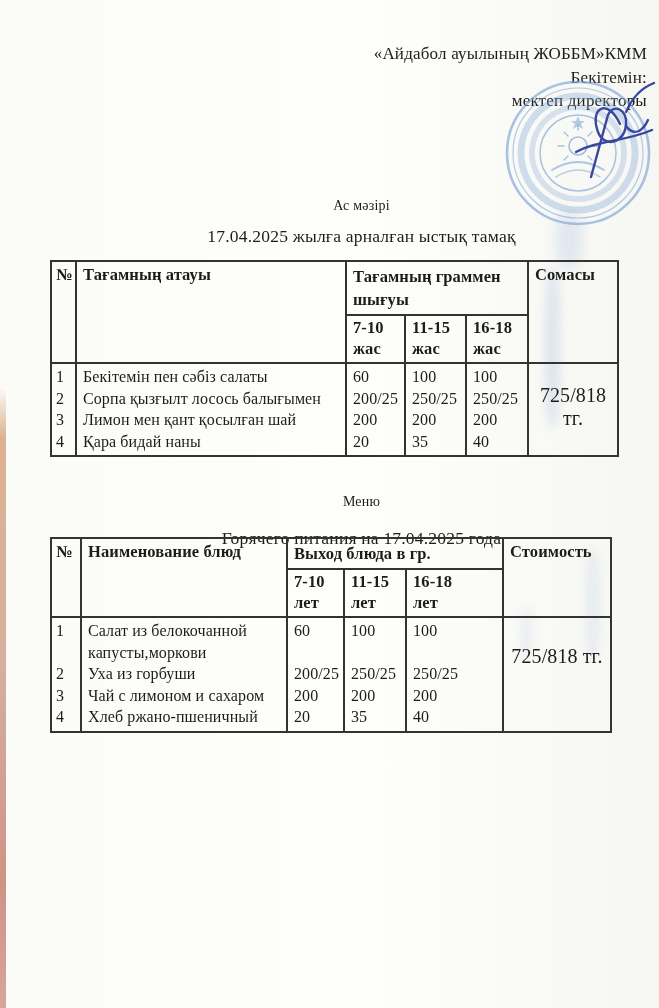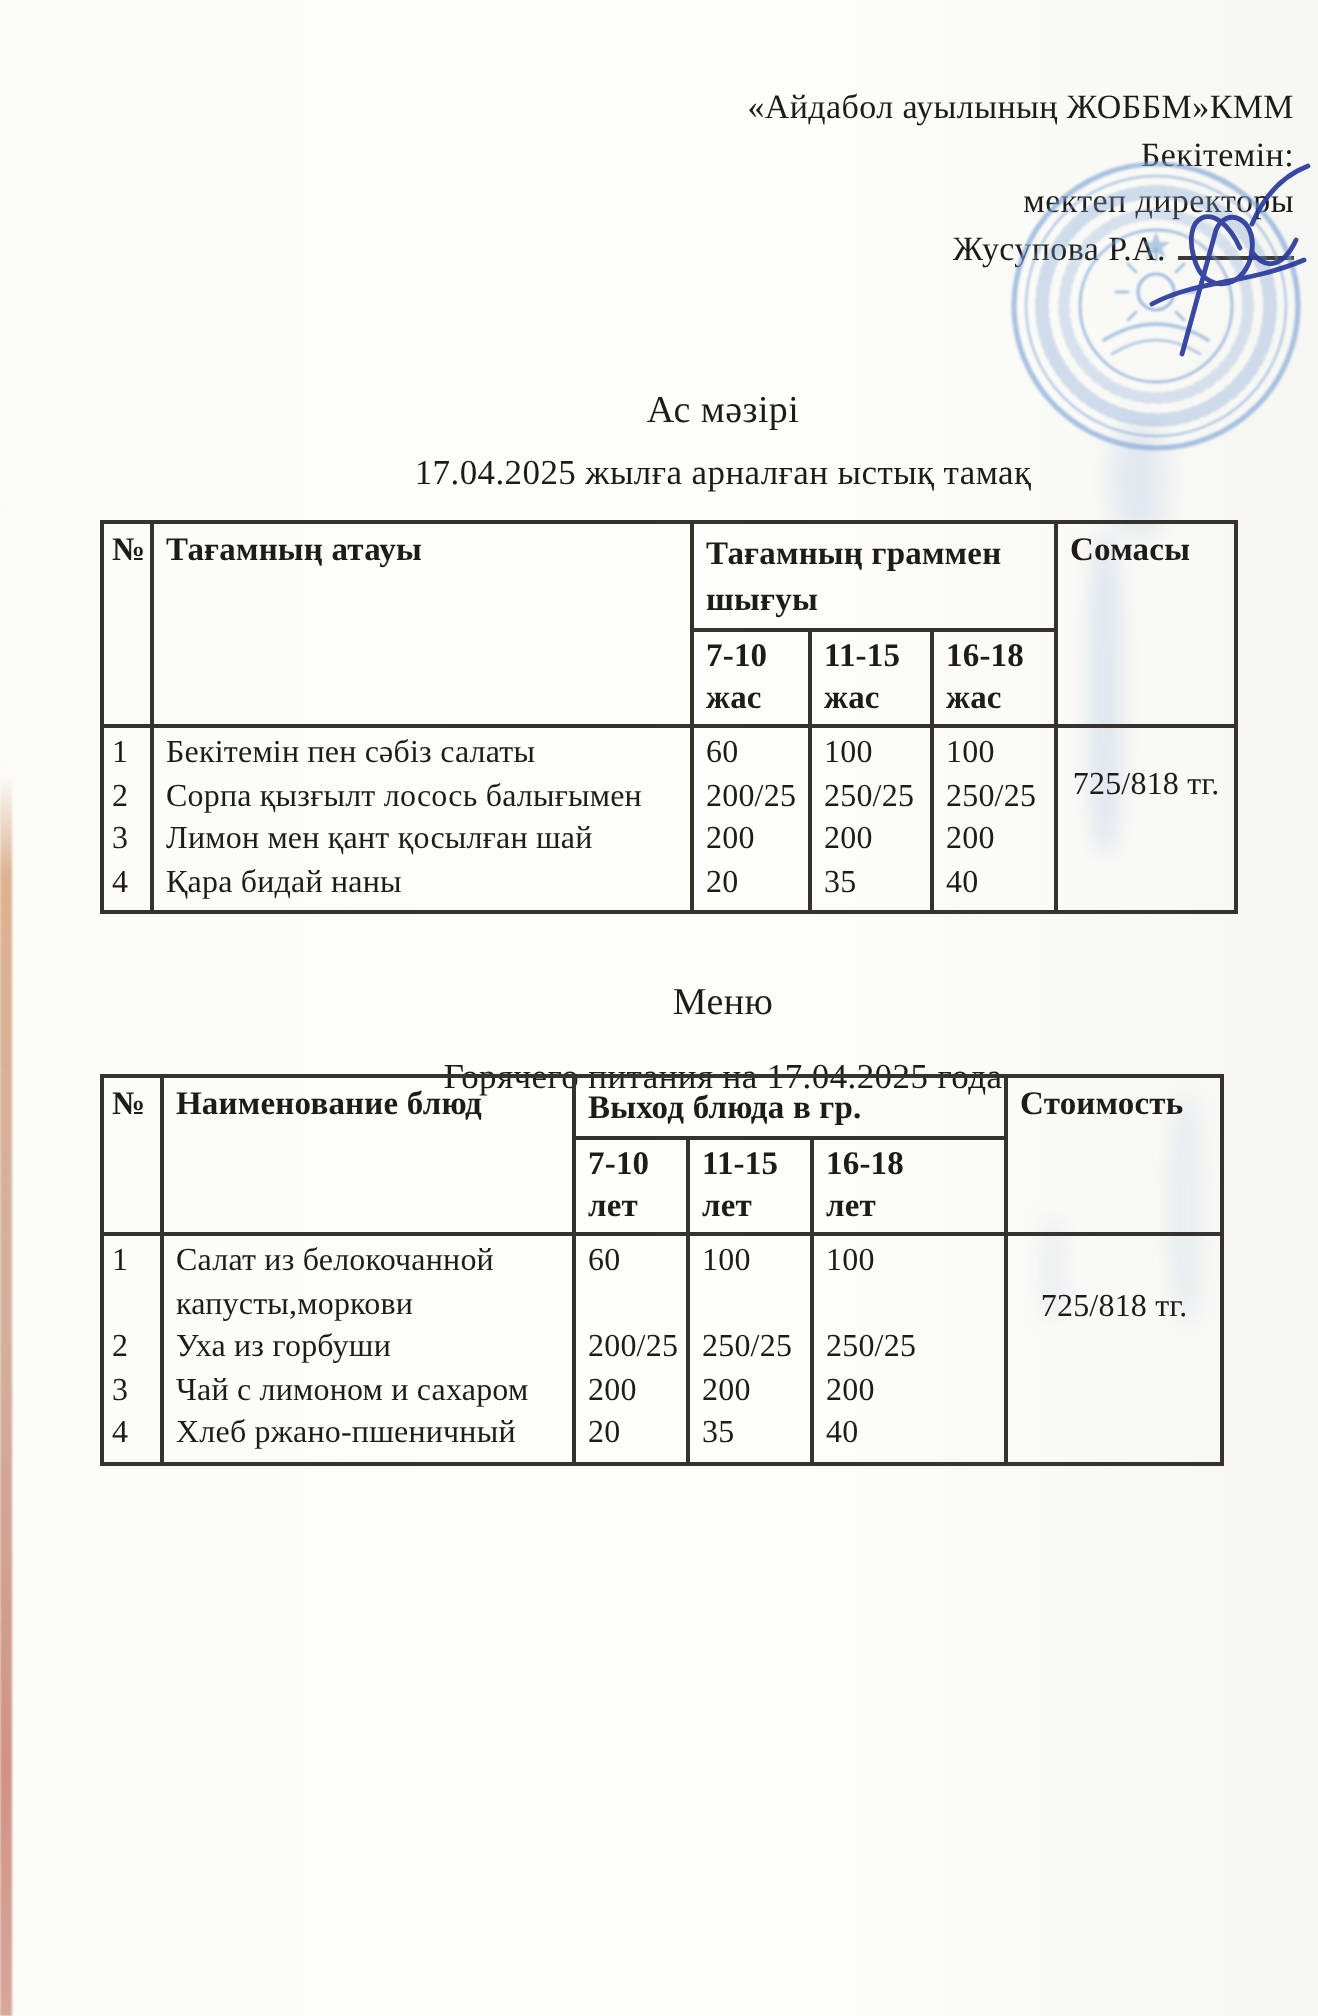--- a/index.html
+++ b/index.html
@@ -30,60 +30,57 @@
     display:inline-block;width:58px;height:12px;margin-left:6px;
     border-bottom:2px solid #3b3a37;vertical-align:baseline;
   }
   
   .stamp{position:absolute;left:503px;top:78px;width:150px;height:150px;filter:blur(.4px);opacity:.85;}
   .signature{position:absolute;left:568px;top:80px;width:92px;height:112px;}
   
   .title-block{position:absolute;left:0;width:659px;text-align:center;padding-left:64px;box-sizing:border-box;}
   .title-block.kk{top:196px;}
   .title-block.ru{top:492px;}
-  .doc-title{font-size:19px;line-height:20px;letter-spacing:.2px;}
+  .doc-title{font-size:14px;line-height:20px;letter-spacing:.2px;}
   .doc-subtitle{font-size:17.5px;line-height:20px;margin-top:10px;letter-spacing:.2px;}
   .title-block.ru .doc-subtitle{margin-top:16px;}
   
   table.menu-table{position:absolute;left:50px;border-collapse:collapse;table-layout:fixed;}
   table.t1{top:260px;width:567px;}
   table.t2{top:537px;width:560px;}
   .menu-table td{
     border:2px solid #35332e;vertical-align:top;padding:2px 6px 3px 6px;
     font-size:16px;letter-spacing:.1px;overflow:hidden;
   }
   .menu-table td.th{font-weight:bold;font-size:16.5px;line-height:22px;}
   .menu-table td.group{line-height:23px;padding-top:3px;margin-top:41px;}
   .menu-table td.age div{line-height:20.5px;white-space:nowrap;}
   .menu-table td.no{padding-left:4px;padding-right:2px;}
   .menu-table .ln{height:21.5px;line-height:21.5px;white-space:nowrap;}
-  .menu-table td.total{text-align:center;font-size:16px;}
+  .menu-table td.total{text-align:center;font-size:20px;}
   table.t1 td.total{padding-top:20px;}
   table.t2 td.total{padding-top:27px;}
   .t1 .sub-h{height:44px;}
   .t2 .group{line-height:21px;}
 </style>
 </head>
 <body>
 
 <div class="page">
 
   <div class="edge-strip"></div>
   <div class="smudge s1"></div>
   <div class="smudge s2"></div>
   <div class="smudge s3"></div>
   <div class="smudge s4"></div>
 
   <div class="approval">
     <div>«Айдабол ауылының ЖОББМ»КММ</div>
     <div>Бекітемін:</div>
     <div>мектеп директоры</div>
-    <div>
-      <span>Жусупова Р.А.</span><span class="sig-underline"></span>
-    </div>
   </div>
 
   <div class="stamp">
     <svg viewBox="0 0 150 150" width="150" height="150">
       <g fill="none" stroke="#7ba3d6" stroke-linecap="round">
         <circle cx="75" cy="75" r="71" stroke-width="2.6" opacity=".75"></circle>
         <circle cx="75" cy="75" r="65" stroke-width="1.2" opacity=".65"></circle>
         <circle cx="75" cy="75" r="38" stroke-width="1.5" opacity=".75"></circle>
         <circle cx="75" cy="75" r="57" stroke-width="7" stroke-dasharray="2.2 3.1" opacity=".40"></circle>
         <circle cx="75" cy="75" r="46" stroke-width="6" stroke-dasharray="2 3.4" opacity=".32"></circle>

